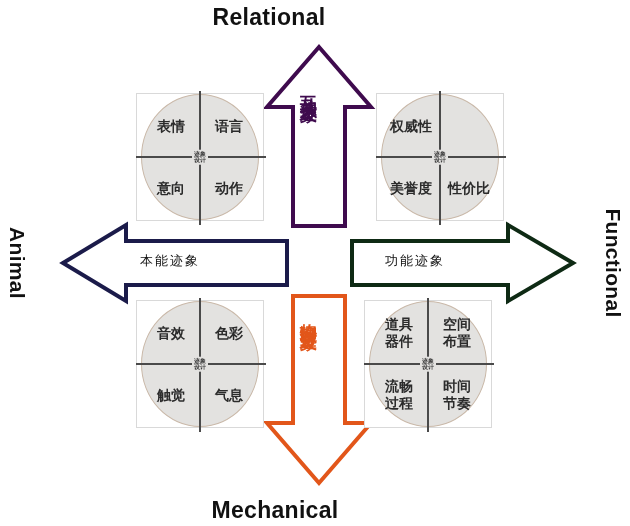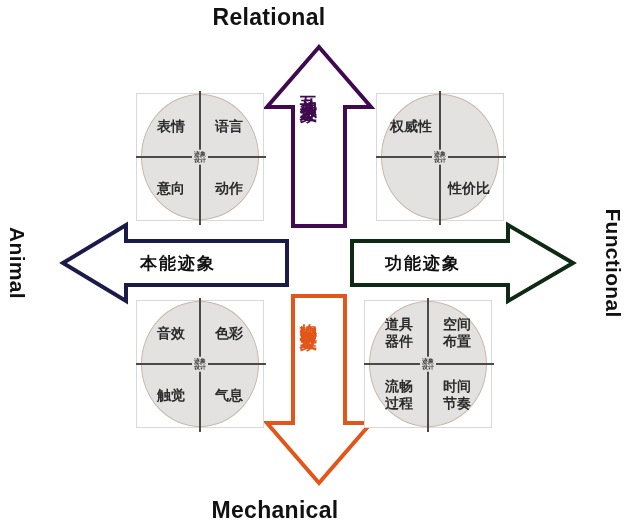--- a/index.html
+++ b/index.html
@@ -55,22 +55,22 @@
     position: absolute;
     left: 0; top: 0;
     width: 630px; height: 526px;
     pointer-events: none;
   }
   #arrow-layer polygon { fill: #ffffff; stroke-width: 4; }
 
   
   .arrow-label-h {
     position: absolute;
-    font-weight: bold;
-    font-size: 17px;
+    font-weight: normal;
+    font-size: 13px;
     color: #111111;
     letter-spacing: 2px;
     white-space: nowrap;
   }
   #label-left  { left: 140px; top: 252px; }
   #label-right { left: 385px; top: 252px; }
 
   .arrow-label-v {
     position: absolute;
     font-weight: bold;
@@ -186,20 +186,21 @@
       <div class="quad q-br">动作</div>
       <div class="hub">迹象<br>设计</div>
     </div>
   </div>
 
   <div class="wheel-box" id="wheel-tr">
     <div class="wheel">
       <div class="grid-v"></div>
       <div class="grid-h"></div>
       <div class="quad q-tl">权威性</div>
+      <div class="quad q-bl">美誉度</div>
       <div class="quad q-br">性价比</div>
       <div class="hub">迹象<br>设计</div>
     </div>
   </div>
 
   <div class="wheel-box" id="wheel-bl">
     <div class="wheel">
       <div class="grid-v"></div>
       <div class="grid-h"></div>
       <div class="quad q-tl">音效</div>

